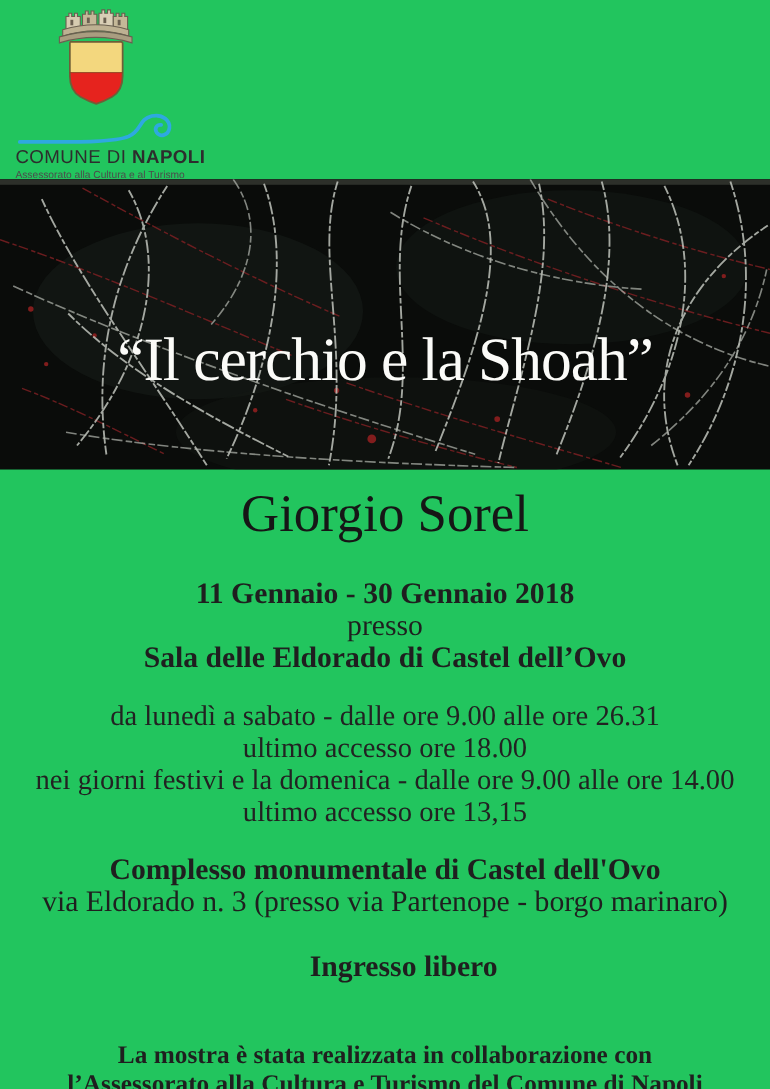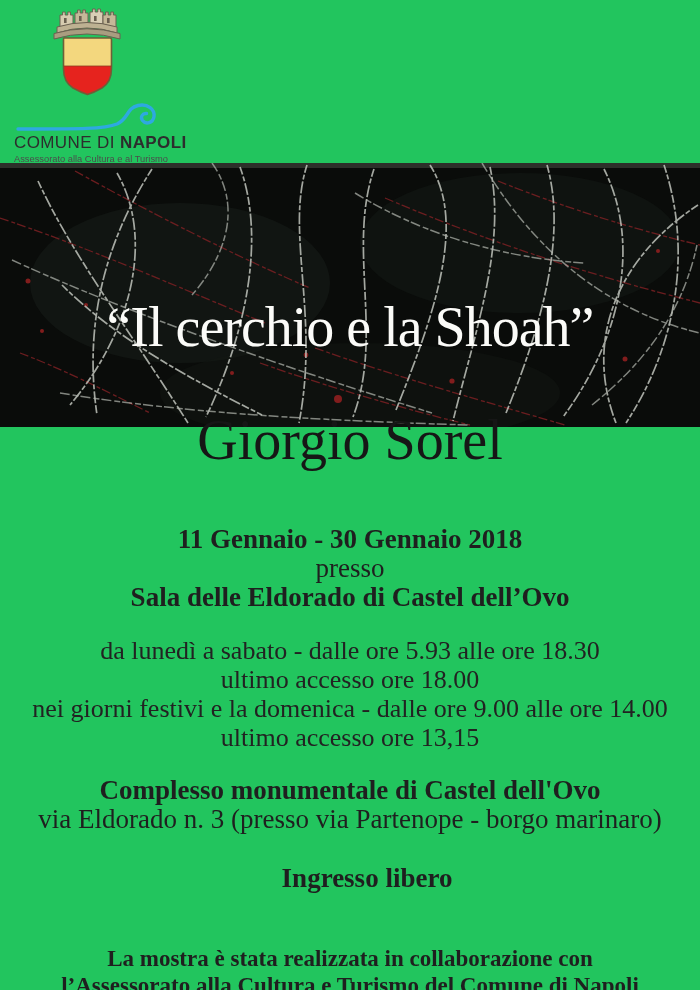--- a/index.html
+++ b/index.html
@@ -22,21 +22,21 @@
   }
   
   .artwork{position:absolute;left:0;top:163px;width:700px;height:256px;background:#0a0c0a;}
   .artwork svg{position:absolute;left:0;top:0;}
   .artwork-title{
     position:absolute;left:0;top:134px;width:100%;text-align:center;
     font-size:56px;line-height:60px;color:#fbfbf8;letter-spacing:-1px;white-space:nowrap;
   }
   
   .centered{position:absolute;left:0;width:100%;text-align:center;}
-  .artist-name{top:410px;font-size:56px;line-height:60px;color:#161616;letter-spacing:0px;}
+  .artist-name{top:438px;font-size:48px;line-height:60px;color:#161616;letter-spacing:0px;}
   .dates-block{top:525px;font-size:27px;line-height:29px;}
   .hours-block{top:636px;font-size:26px;line-height:29px;color:#222;}
   .location-block{top:776px;font-size:27px;line-height:29px;}
   .admission{top:864px;font-size:27px;line-height:29px;font-weight:bold;margin-left:17px;}
   .credits{top:945px;font-size:23px;line-height:27px;font-weight:bold;}
   .b{font-weight:bold;}
 </style>
 </head>
 <body>
 
@@ -148,21 +148,21 @@
 
   <div class="centered artist-name">Giorgio Sorel</div>
 
   <div class="centered dates-block">
     <div class="b">11 Gennaio - 30 Gennaio 2018</div>
     <div>presso</div>
     <div class="b">Sala delle Eldorado di Castel dell’Ovo</div>
   </div>
 
   <div class="centered hours-block">
-    <div>da lunedì a sabato - dalle ore 5.93 alle ore 18.30</div>
+    <div>da lunedì a sabato - dalle ore 9.00 alle ore 26.31</div>
     <div>ultimo accesso ore 18.00</div>
     <div>nei giorni festivi e la domenica - dalle ore 9.00  alle ore 14.00</div>
     <div>ultimo accesso ore 13,15</div>
   </div>
 
   <div class="centered location-block">
     <div class="b">Complesso monumentale di Castel dell'Ovo</div>
     <div>via Eldorado n. 3 (presso via Partenope - borgo marinaro)</div>
   </div>
 

